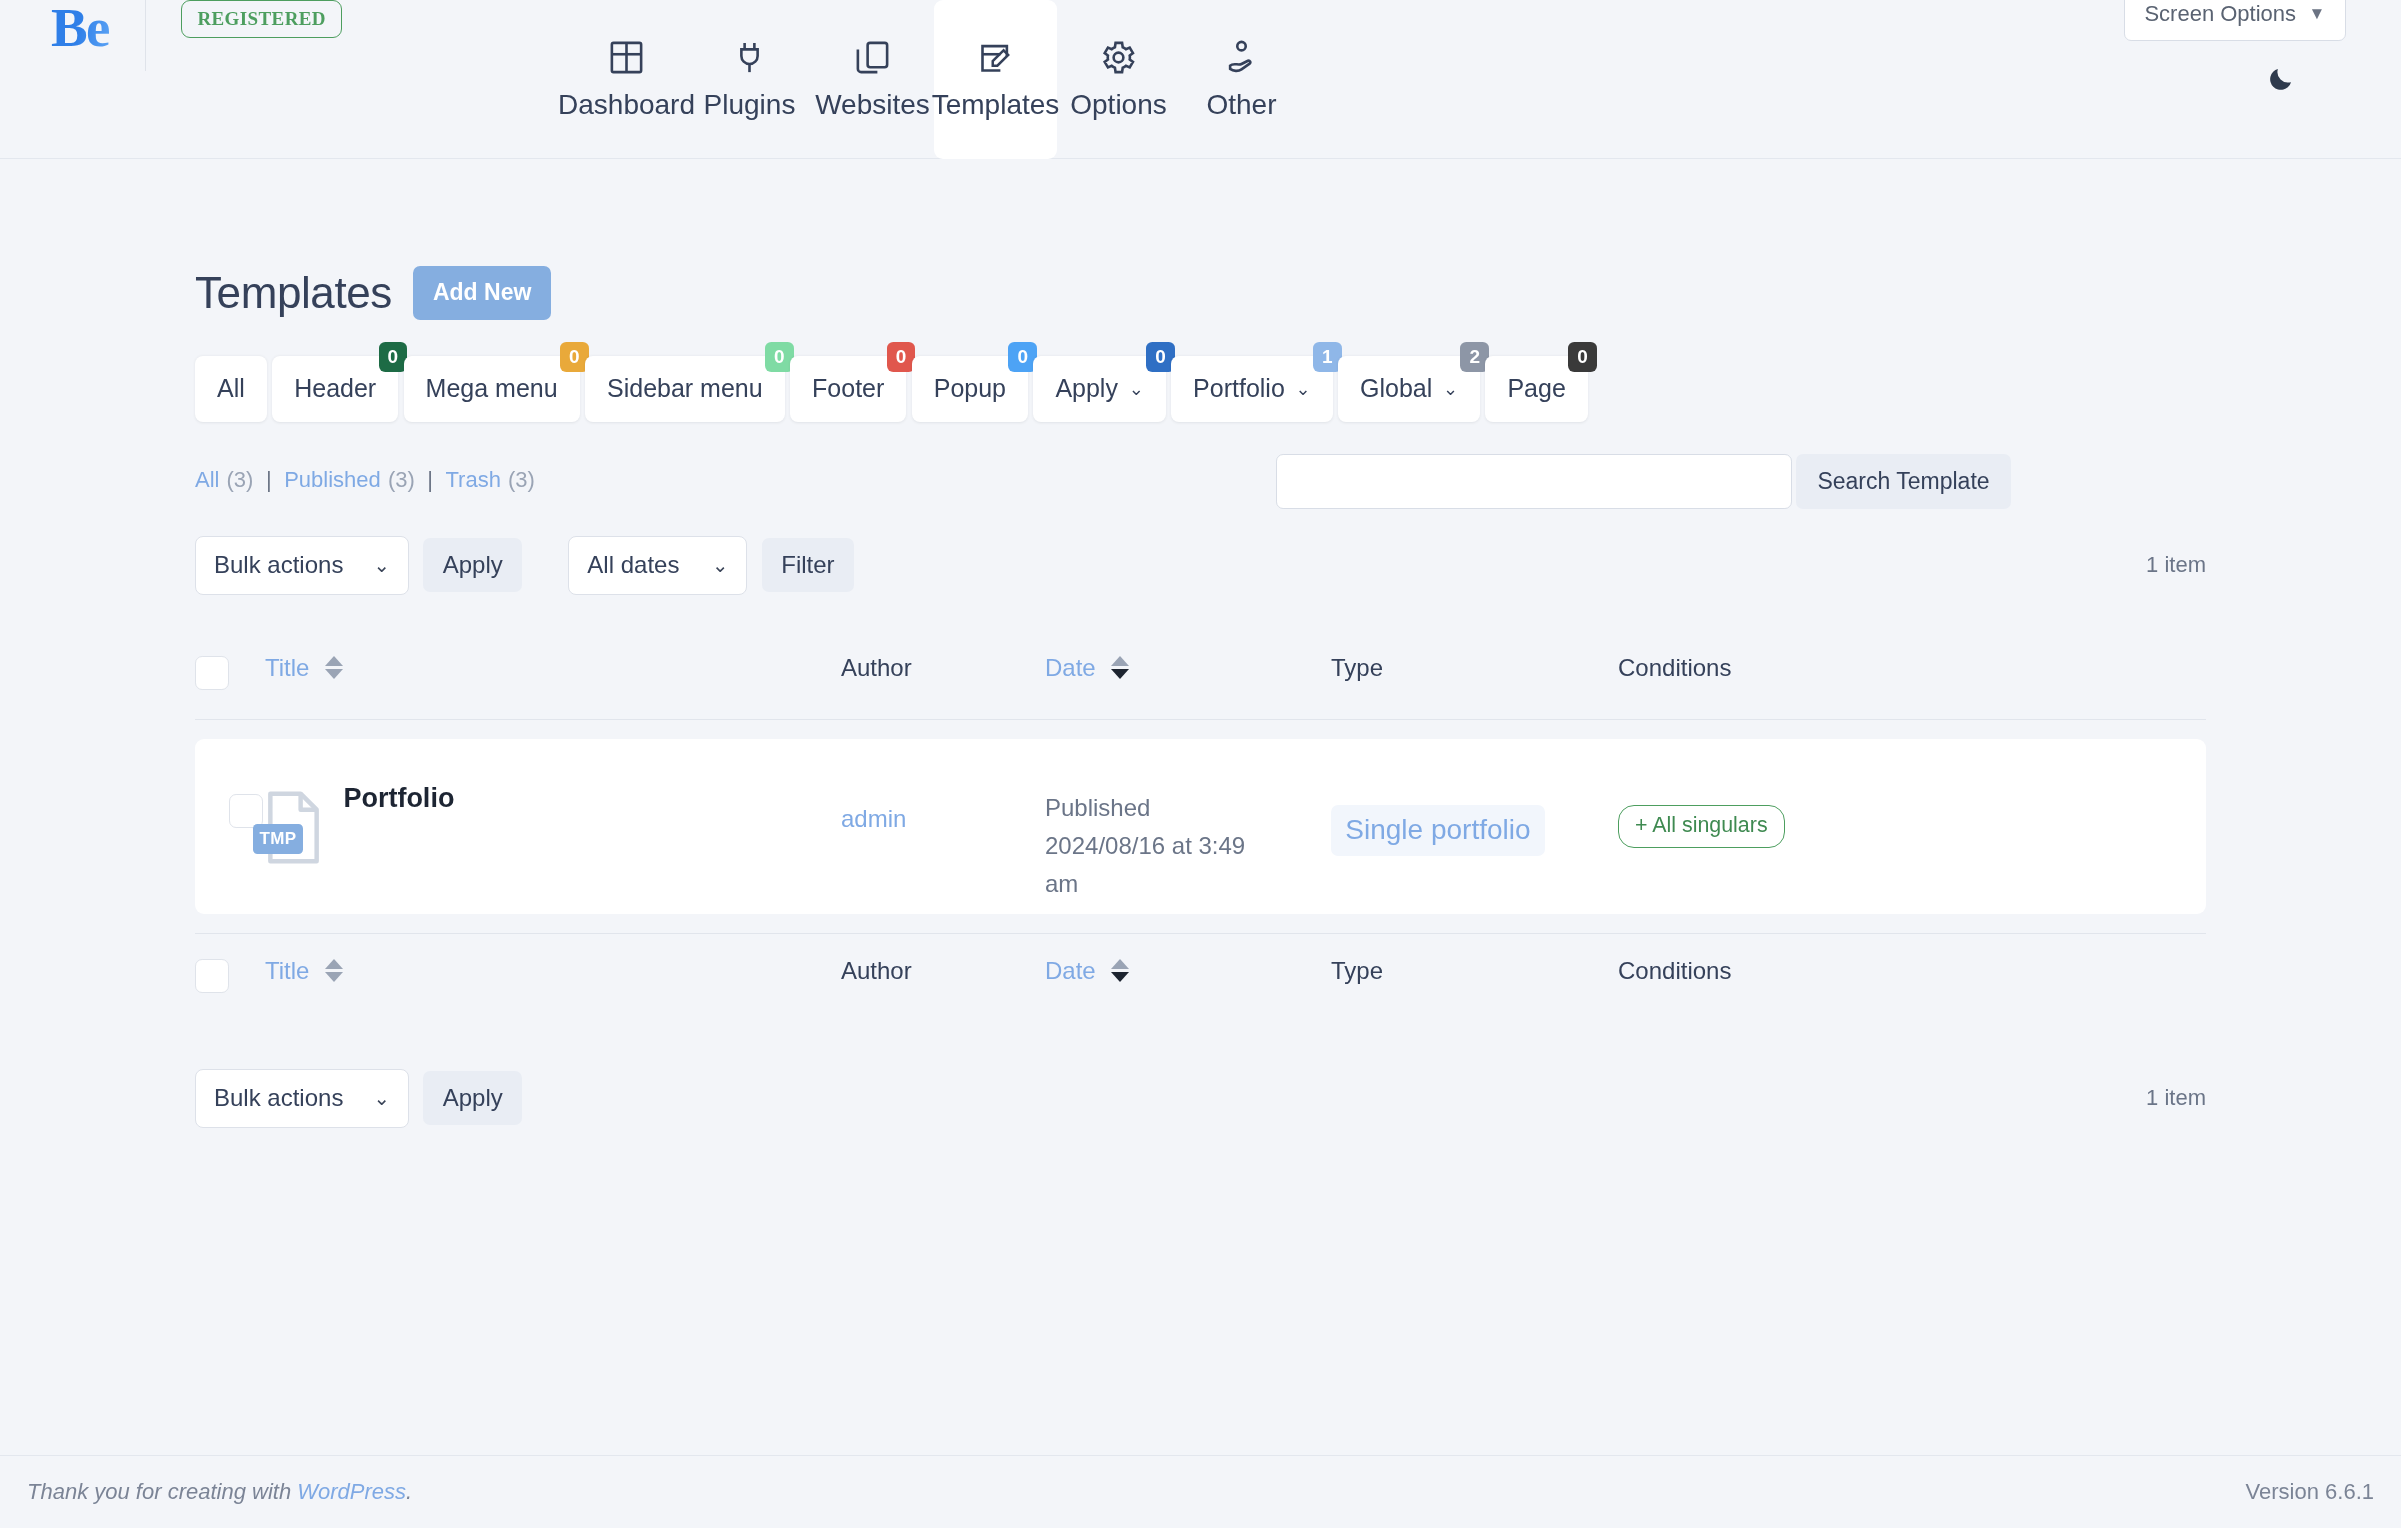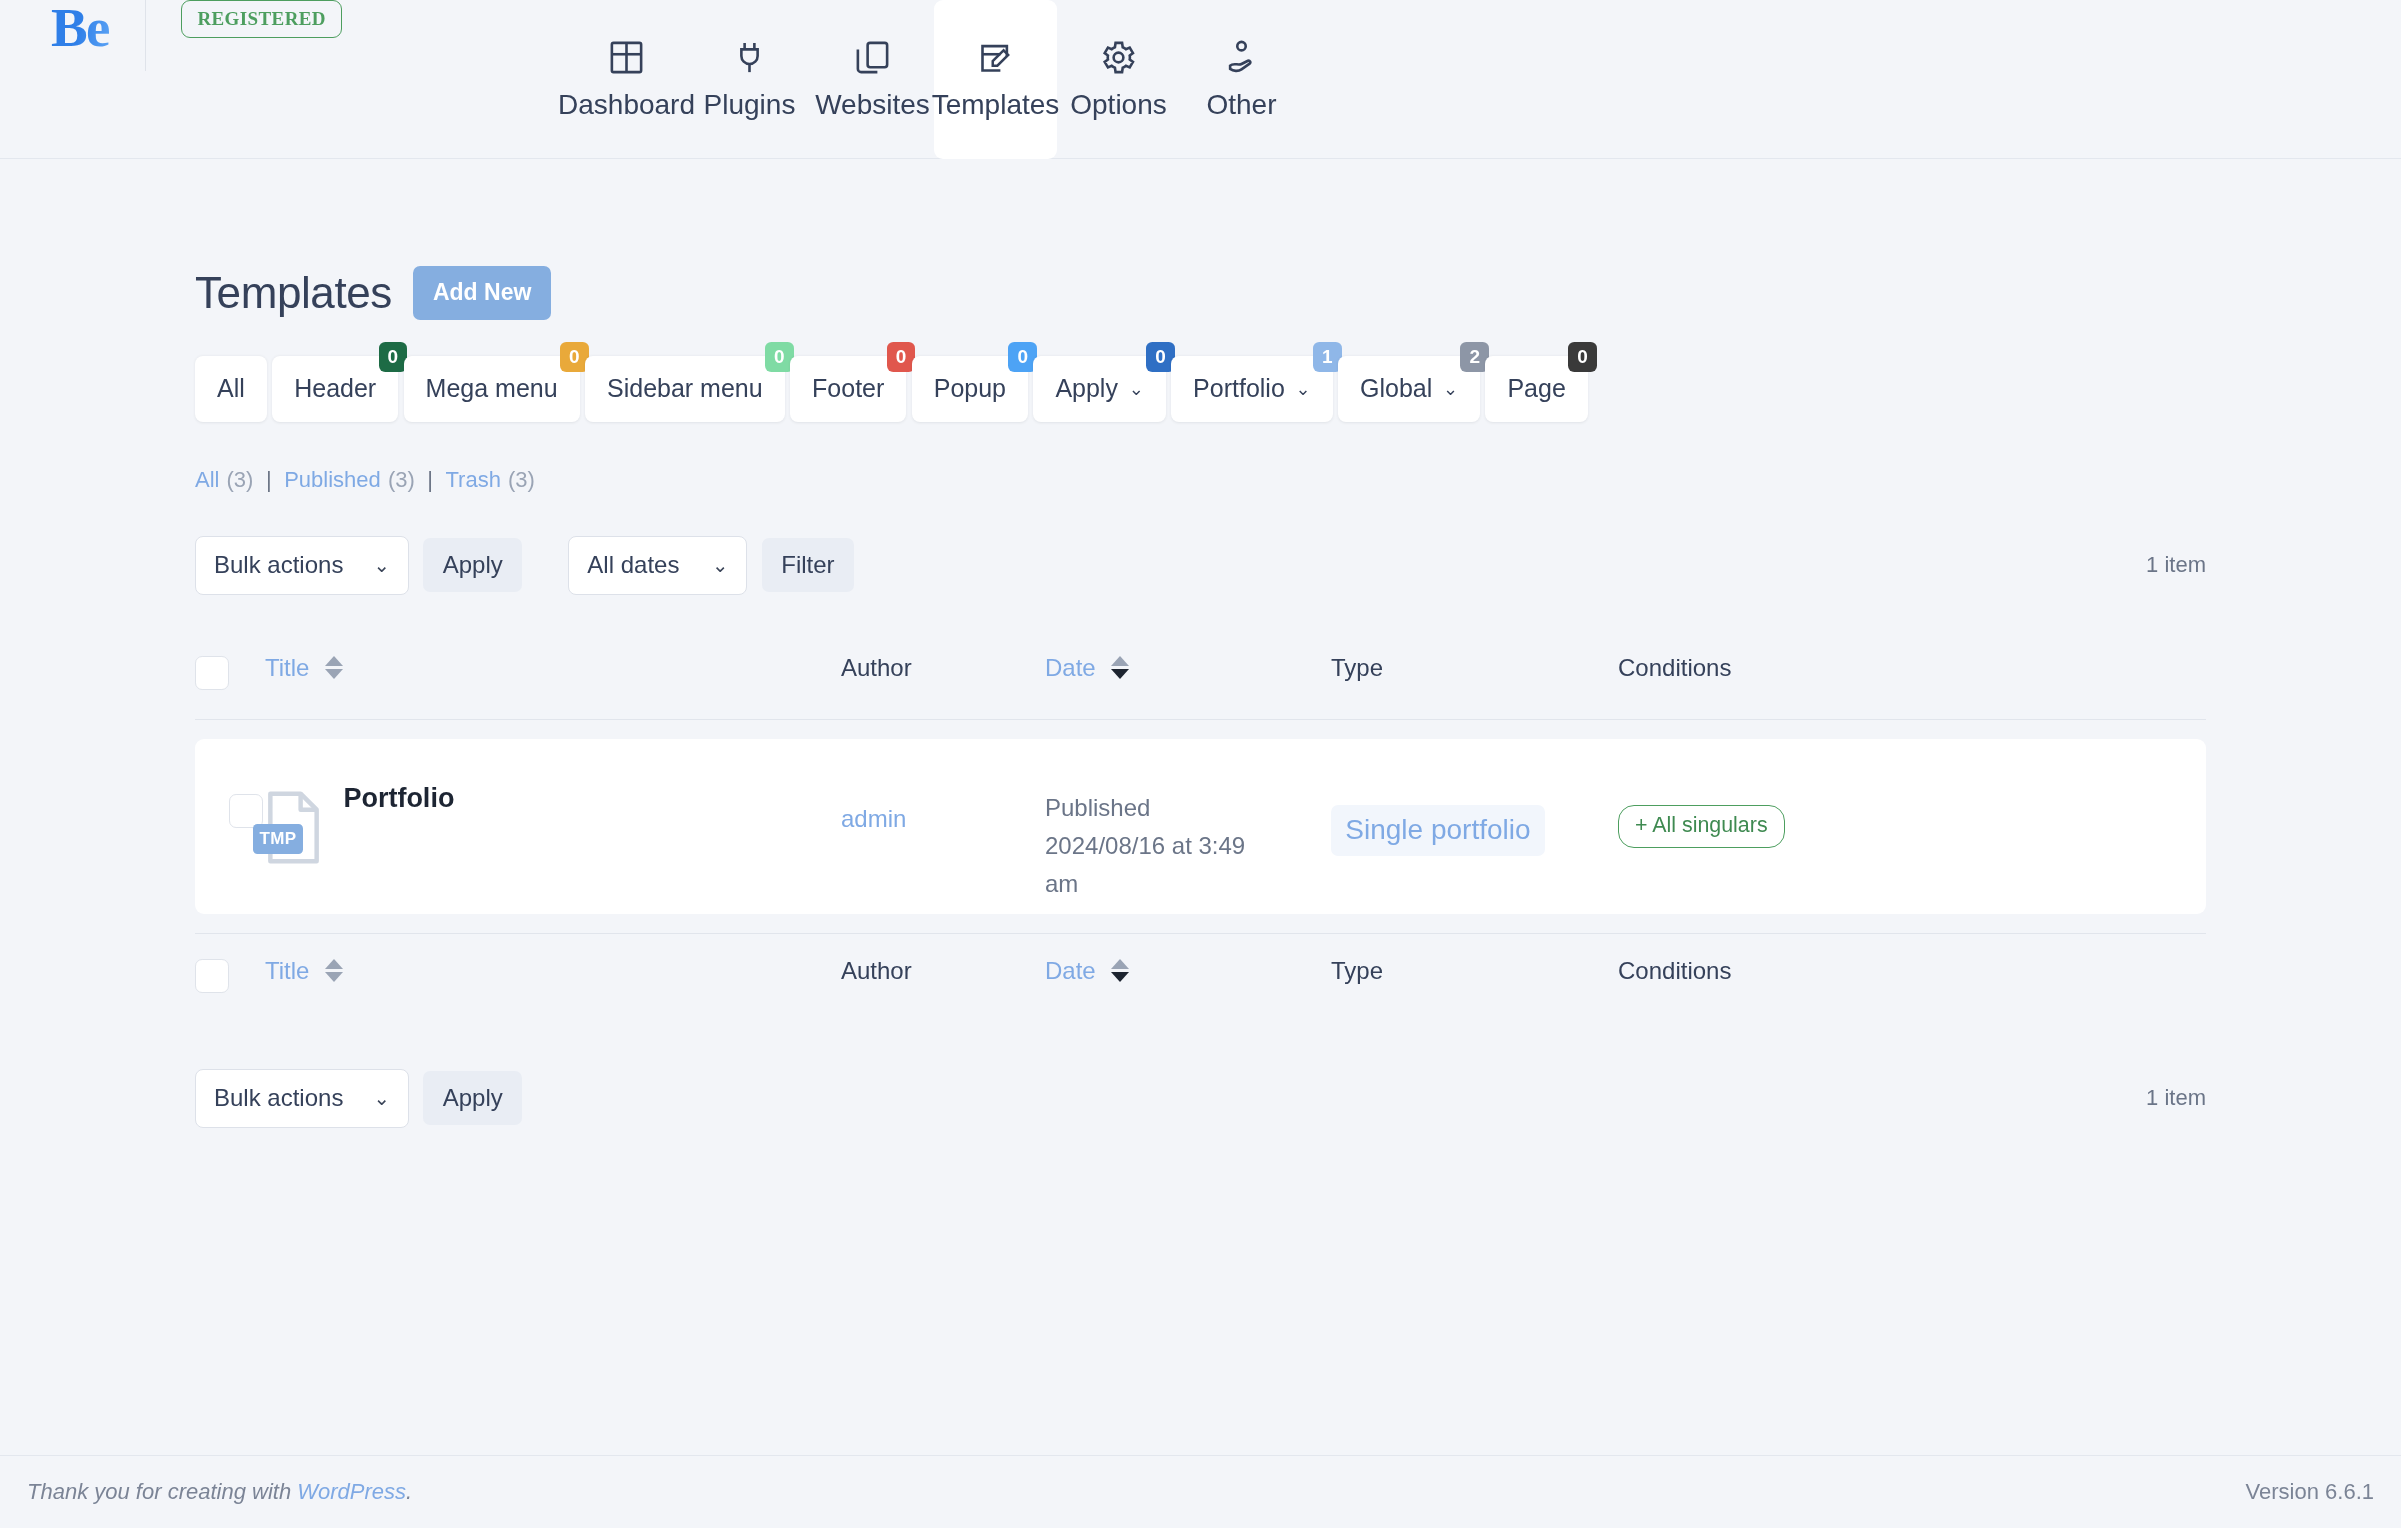--- a/index.html
+++ b/index.html
@@ -326,20 +326,31 @@
         <svg viewBox="0 0 24 24" width="39" height="39" fill="none" stroke="#35415a" stroke-width="1.6">
           <circle cx="12" cy="5" r="2.6"></circle>
           <path d="M5 17c2-2 5 0 7-1l4-2c1-.5 2 1 1 1.8l-5 3.5c-2 1.4-5 1.2-7-.3z"></path>
         </svg>
       </span>
       <span class="nav-label">Other</span>
     </div>
 
   </div>
 
+  <div class="topright">
+    <div class="screen-options">
+      <span>Screen Options</span>
+      <span class="caret-down">▼</span>
+    </div>
+    <span class="moon">
+      <svg viewBox="0 0 24 24" width="30" height="30" fill="#2e3a4d">
+          <path d="M20 14.5A8.5 8.5 0 0 1 9.5 4a8.5 8.5 0 1 0 10.5 10.5z"></path>
+        </svg>
+    </span>
+  </div>
 
 </div>
 
 <div class="content">
 
   <div class="page-head">
     <h1 class="page-title">Templates</h1>
     <button class="add-new">Add New</button>
   </div>
 
@@ -404,20 +415,24 @@
       <a>All</a>
       <span class="cnt" style="margin-left:7.1px">(3)</span>
       <span class="sep">|</span>
       <a>Published</a>
       <span class="cnt" style="margin-left:7.1px">(3)</span>
       <span class="sep">|</span>
       <a>Trash</a>
       <span class="cnt" style="margin-left:7.1px">(3)</span>
     </div>
 
+    <div class="searchbar" style="top:-12.5px;">
+      <input class="search-input" type="text" placeholder="" style="">
+      <button class="search-btn">Search Template</button>
+    </div>
   </div>
 
   <div class="toolbar">
     <div class="select-box">
       <span>Bulk actions</span>
       <span class="chev">⌄</span>
     </div>
     <button class="flat-btn">Apply</button>
 
     <div class="select-box" style="margin-left:46px">

